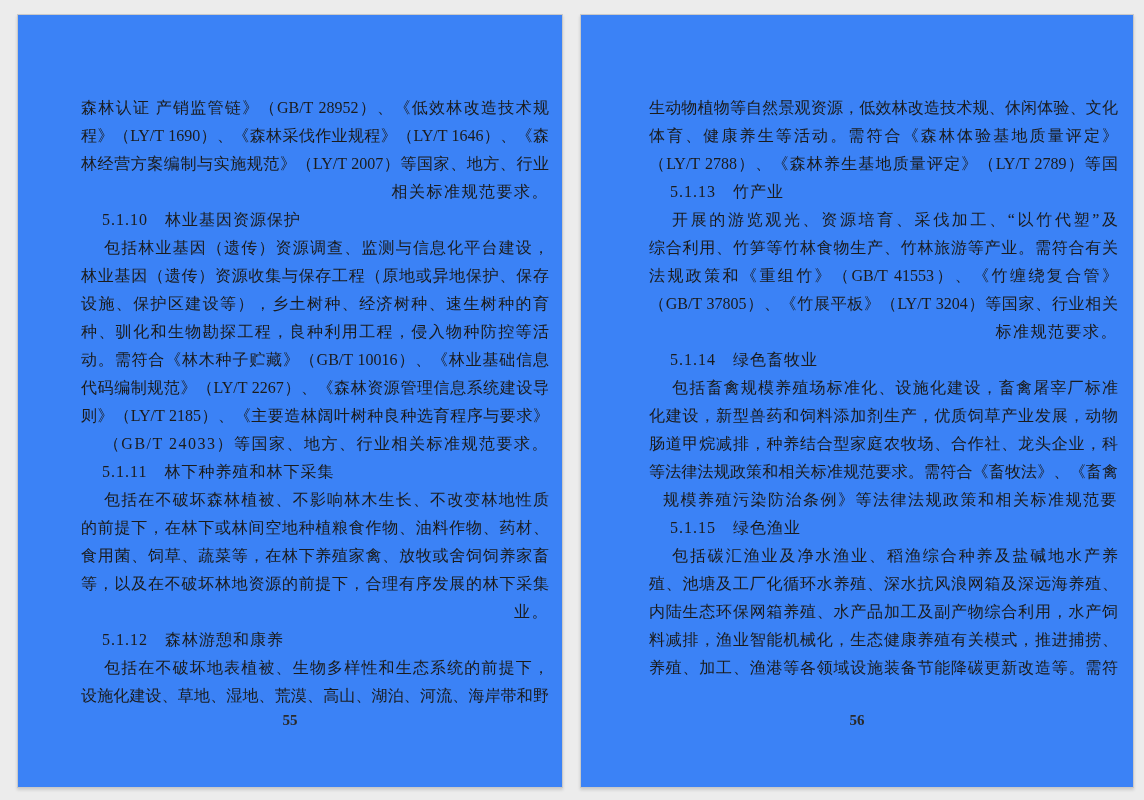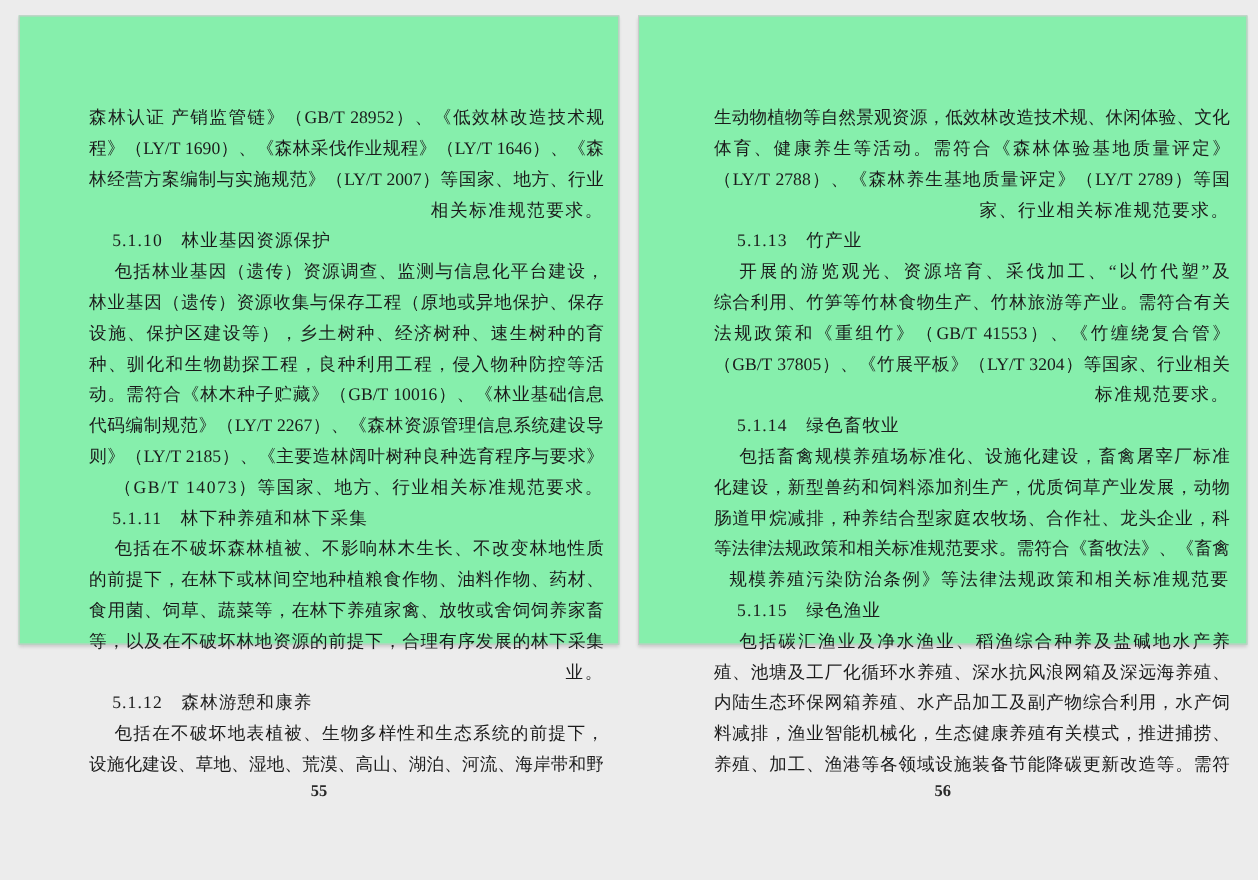--- a/index.html
+++ b/index.html
@@ -12,22 +12,22 @@
     font-family: "Liberation Serif", "DejaVu Serif", serif;
   }
   .spread {
     position: relative;
     width: 1144px;
     height: 800px;
   }
   .page {
     position: absolute;
     top: 14px;
-    height: 572px;
-    background: #86efac;
+    height: 774px;
+    background: #3b82f6;
     border: 1px solid #c9c9c9;
     box-shadow: 0 2px 3px rgba(0,0,0,0.14);
     box-sizing: border-box;
   }
   .page.left  { left: 17px;  width: 546px; }
   .page.right { left: 580px; width: 554px; }
   .text-block {
     position: absolute;
     top: 79px;
     box-sizing: border-box;
@@ -82,40 +82,39 @@
         <div class="line full">林经营方案编制与实施规范》（LY/T 2007）等国家、地方、行业</div>
         <div class="line end">相关标准规范要求。</div>
         <div class="line head">5.1.10　林业基因资源保护</div>
         <div class="line first">包括林业基因（遗传）资源调查、监测与信息化平台建设，</div>
         <div class="line full">林业基因（遗传）资源收集与保存工程（原地或异地保护、保存</div>
         <div class="line full">设施、保护区建设等），乡土树种、经济树种、速生树种的育</div>
         <div class="line full">种、驯化和生物勘探工程，良种利用工程，侵入物种防控等活</div>
         <div class="line full">动。需符合《林木种子贮藏》（GB/T 10016）、《林业基础信息</div>
         <div class="line full">代码编制规范》（LY/T 2267）、《森林资源管理信息系统建设导</div>
         <div class="line full">则》（LY/T 2185）、《主要造林阔叶树种良种选育程序与要求》</div>
-        <div class="line end">（GB/T 14073）等国家、地方、行业相关标准规范要求。</div>
+        <div class="line end">（GB/T 24033）等国家、地方、行业相关标准规范要求。</div>
         <div class="line head">5.1.11　林下种养殖和林下采集</div>
         <div class="line first">包括在不破坏森林植被、不影响林木生长、不改变林地性质</div>
         <div class="line full">的前提下，在林下或林间空地种植粮食作物、油料作物、药材、</div>
         <div class="line full">食用菌、饲草、蔬菜等，在林下养殖家禽、放牧或舍饲饲养家畜</div>
         <div class="line full">等，以及在不破坏林地资源的前提下，合理有序发展的林下采集</div>
         <div class="line end">业。</div>
         <div class="line head">5.1.12　森林游憩和康养</div>
         <div class="line first">包括在不破坏地表植被、生物多样性和生态系统的前提下，</div>
         <div class="line full">设施化建设、草地、湿地、荒漠、高山、湖泊、河流、海岸带和野</div>
       </div>
     <div class="page-number">55</div>
   </div>
 
   <div class="page right">
     <div class="text-block">
         <div class="line full">生动物植物等自然景观资源，低效林改造技术规、休闲体验、文化</div>
         <div class="line full">体育、健康养生等活动。需符合《森林体验基地质量评定》</div>
         <div class="line full">（LY/T 2788）、《森林养生基地质量评定》（LY/T 2789）等国</div>
-        <div class="line end">家、行业相关标准规范要求。</div>
         <div class="line head">5.1.13　竹产业</div>
         <div class="line first">开展的游览观光、资源培育、采伐加工、“以竹代塑”及</div>
         <div class="line full">综合利用、竹笋等竹林食物生产、竹林旅游等产业。需符合有关</div>
         <div class="line full">法规政策和《重组竹》（GB/T 41553）、《竹缠绕复合管》</div>
         <div class="line full">（GB/T 37805）、《竹展平板》（LY/T 3204）等国家、行业相关</div>
         <div class="line end">标准规范要求。</div>
         <div class="line head">5.1.14　绿色畜牧业</div>
         <div class="line first">包括畜禽规模养殖场标准化、设施化建设，畜禽屠宰厂标准</div>
         <div class="line full">化建设，新型兽药和饲料添加剂生产，优质饲草产业发展，动物</div>
         <div class="line full">肠道甲烷减排，种养结合型家庭农牧场、合作社、龙头企业，科</div>

